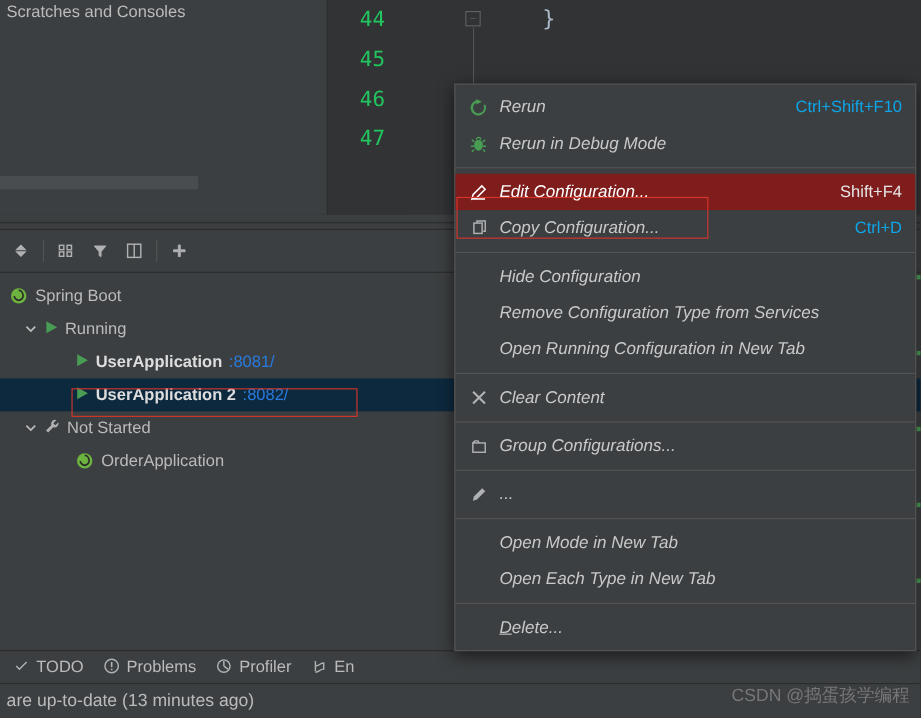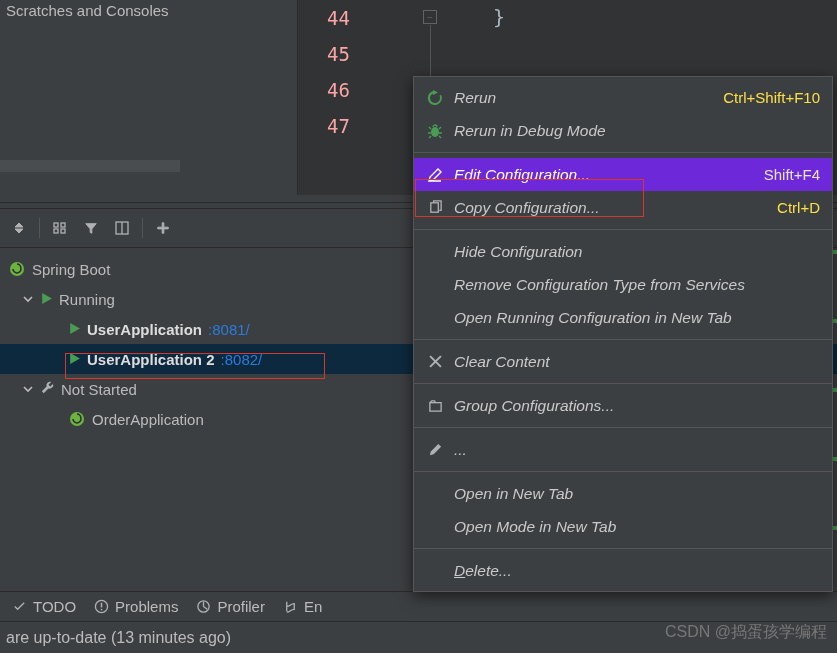--- a/index.html
+++ b/index.html
@@ -37,21 +37,21 @@
     .gutter {
       width: 70px;
       background: #313335;
       position: absolute;
       left: 0; top: 0; bottom: 0;
       border-right: none;
     }
     .line-num {
       text-align: right;
       padding-right: 18px;
-      color: #fca5a5;
+      color: #22c55e;
       font-size: 19px;
       font-family: Consolas, monospace;
       height: 36px;
       line-height: 36px;
     }
     .fold-minus {
       position: absolute;
       left: 125px;
       top: 10px;
       width: 14px; height: 14px;
@@ -138,21 +138,21 @@
       left:0;bottom:32px;
       height:30px;
       display:flex;align-items:center;
       gap:18px;
       padding-left:12px;
       border-top:1px solid #2b2b2b;
       background:#3c3f41;
       width:100%;
       font-size:15px;
     }
-    .btab{display:flex;align-items:center;gap:6px;color:#bbbbbb;}
+    .btab{display:flex;gap:6px;color:#bbbbbb;}
     .status-bar{
       position:absolute;
       left:0;bottom:0;height:32px;width:100%;
       background:#3c3f41;
       display:flex;align-items:center;
       padding-left:6px;
       font-size:16px;
       color:#bbbbbb;
       border-top:1px solid #2b2b2b;
     }
@@ -175,24 +175,24 @@
       z-index:20;
       padding:4px 0;
     }
     .menu-item{
       display:flex;align-items:center;
       height:33px;
       padding:0 12px 0 10px;
       font-size:15.5px;
       color:#c9c9c9;
     }
-    .menu-item.sel{background:#6d28d9;color:#fff;}
+    .menu-item.sel{background:#7f1d1d;color:#fff;}
     .menu-icon{width:22px;display:flex;align-items:center;justify-content:center;margin-right:8px;}
     .menu-label{flex:1;font-style:italic;}
-    .menu-short{color:#fde047;font-size:15px;}
+    .menu-short{color:#0ea5e9;font-size:15px;}
     .menu-item.sel .menu-short{color:#e6e6e6;}
     .menu-sep{height:1px;background:#555;margin:5px 0;}
 
     .green-lines{
       position:absolute;
       right:0;top:250px;width:4px;
     }
     .gl{width:4px;height:4px;background:#499c54;margin-bottom:65px;}
     .proj-bottom-gray{
       position:absolute;
@@ -425,25 +425,25 @@
     <span class="menu-icon">
         <svg width="15" height="15" viewBox="0 0 16 16">
           <path d="M2 14l1-4 8-8 3 3-8 8-4 1z" fill="#afb1b3"></path>
         </svg>
       </span>
     <span class="menu-label">...</span>
   </div>
   <div class="menu-sep"></div>
   <div class="menu-item">
     <span class="menu-icon"></span>
-    <span class="menu-label">Open in New Tab</span>
-  </div>
-  <div class="menu-item">
-    <span class="menu-icon"></span>
     <span class="menu-label">Open Mode in New Tab</span>
+  </div>
+  <div class="menu-item">
+    <span class="menu-icon"></span>
+    <span class="menu-label">Open Each Type in New Tab</span>
   </div>
   <div class="menu-sep"></div>
   <div class="menu-item">
     <span class="menu-icon"></span>
     <span class="menu-label"><span style="text-decoration:underline">D</span>elete...</span>
   </div>
 </div>
 
 <div class="red-box1"></div>
 <div class="red-box2"></div>

